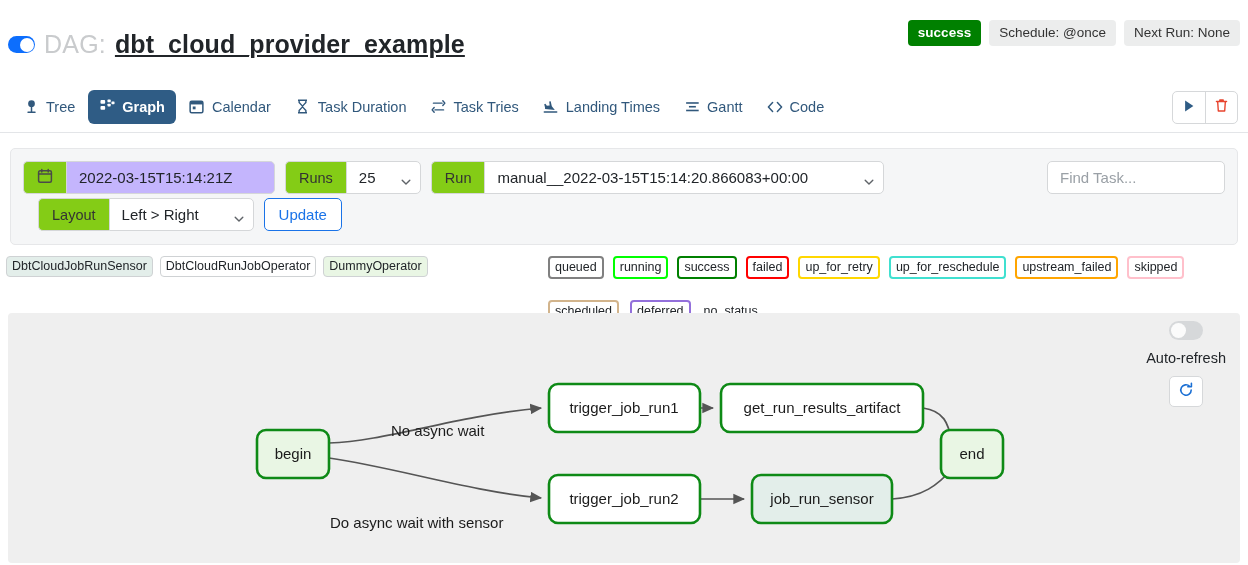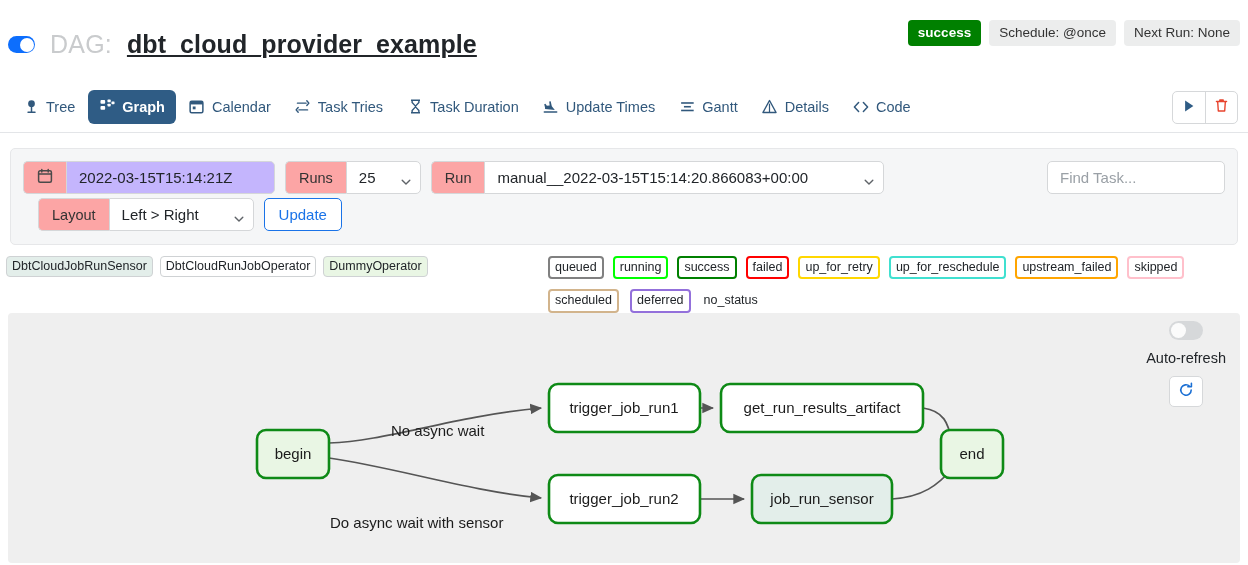--- a/index.html
+++ b/index.html
@@ -11,21 +11,21 @@
     -webkit-font-smoothing: antialiased;
   }
   .page { position: relative; width: 1248px; height: 565px; overflow: hidden; }
 
   
   .header {
     position: absolute; left: 0; top: 0; width: 1248px; height: 68px;
   }
   .dag-title-row {
     position: absolute; left: 8px; top: 30px;
-    display: flex; align-items: center; gap: 15px;
+    display: flex; align-items: center; gap: 9px;
   }
   .toggle-pill {
     width: 27px; height: 17px; border-radius: 9px;
     background: #0d6efd; position: relative; flex: none;
   }
   .toggle-pill::after {
     content: ""; position: absolute; right: 1.5px; top: 1.5px;
     width: 14px; height: 14px; border-radius: 50%; background: #ffffff;
   }
   .dag-label {
@@ -73,21 +73,21 @@
 
   
   .filterpanel {
     position: absolute; left: 10px; top: 148px; width: 1228px; height: 97px;
     background: #f5f6f7; border: 1px solid #e6e7e9; border-radius: 5px;
   }
   .fp-row1 { position: absolute; left: 12px; top: 12px; display: flex; align-items: stretch; }
   .fp-row2 { position: absolute; left: 12px; top: 49px; display: flex; align-items: stretch; margin-left: 15px; }
   .ctl-group { display: flex; align-items: stretch; }
   .ctl-addon {
-    background: #fca5a5; border: 1px solid #d5d7d9;
+    background: #84cc16; border: 1px solid #d5d7d9;
     display: flex; align-items: center; justify-content: center;
     font-size: 14.5px; color: #333; padding: 0 13px; white-space: nowrap;
   }
   .ctl-addon.l { border-radius: 5px 0 0 5px; border-right: none; }
   .ctl-input {
     background: #c4b5fd; border: 1px solid #d5d7d9;
     display: flex; align-items: center;
     font-size: 15px; color: #212529; padding: 0 12px; height: 33px; white-space: nowrap;
   }
   .ctl-select {
@@ -120,21 +120,21 @@
     position: absolute; left: 6px; top: 0; width: 530px;
     display: flex; flex-wrap: wrap; gap: 5px 7px;
   }
   .chip {
     font-size: 12.5px; padding: 2px 5px 3px; border-radius: 4px;
     border: 1px solid #cfd2d4; background: #ffffff; color: #212529;
     white-space: nowrap; line-height: 1.15;
   }
   .legend-state {
     position: absolute; left: 548px; top: 0; right: 4px;
-    display: flex; flex-wrap: wrap; gap: 10px 9px; align-items: flex-end;
+    display: flex; flex-wrap: wrap; gap: 21px 9px; align-items: flex-end;
   }
   .chip-state {
     font-size: 12.5px; padding: 2px 5px 3px; border-radius: 4px;
     border: 2px solid transparent; background: #ffffff; color: #212529;
     white-space: nowrap; line-height: 1.15;
   }
   .chip-state.plain { border-color: transparent; padding-left: 2px; }
 
   
   .graphwrap {
@@ -224,65 +224,56 @@
               <rect x="1.2" y="2.4" width="13.6" height="3.4" fill="#31587c"></rect>
               <rect x="4" y="8" width="3" height="3" fill="#31587c"></rect>
             </svg>
         </span>
         <span>Calendar</span>
       </div>
 
       <div class="tab">
         <span class="ic">
           <svg viewBox="0 0 16 16" width="15" height="15">
+              <path d="M3.2 1.4h9.6M3.2 14.6h9.6M4.4 1.4v2.4L8 7.6l3.6-3.8V1.4M4.4 14.6v-2.4L8 8.4l3.6 3.8v2.4" fill="none" stroke="#31587c" stroke-width="1.5" stroke-linejoin="round"></path>
+            </svg>
+        </span>
+        <span>Task Duration</span>
+      </div>
+
+      <div class="tab">
+        <span class="ic">
+          <svg viewBox="0 0 16 16" width="15" height="15">
               <path d="M2.6 4.4h9.2M12.6 1.8l2.2 2.6-2.2 2.6M13.4 11.6H4.2M3.4 9l-2.2 2.6 2.2 2.6" fill="none" stroke="#31587c" stroke-width="1.5" stroke-linecap="round" stroke-linejoin="round"></path>
             </svg>
         </span>
         <span>Task Tries</span>
-      </div>
-
-      <div class="tab">
-        <span class="ic">
-          <svg viewBox="0 0 16 16" width="15" height="15">
-              <path d="M3.2 1.4h9.6M3.2 14.6h9.6M4.4 1.4v2.4L8 7.6l3.6-3.8V1.4M4.4 14.6v-2.4L8 8.4l3.6 3.8v2.4" fill="none" stroke="#31587c" stroke-width="1.5" stroke-linejoin="round"></path>
-            </svg>
-        </span>
-        <span>Task Duration</span>
       </div>
 
       <div class="tab">
         <span class="ic">
           <svg viewBox="0 0 16 16" width="15" height="15">
               <path d="M1.4 13.8h13.2" stroke="#31587c" stroke-width="1.6" stroke-linecap="round"></path>
               <path d="M2.2 10.6l10.4 1.2-3.2-4.2-1.2-5.2-1.6.3.5 4.2-3 .2-1.5-2-1.3.4.8 3.4z" fill="#31587c"></path>
             </svg>
         </span>
-        <span>Update Times</span>
+        <span>Landing Times</span>
       </div>
 
       <div class="tab">
         <span class="ic">
           <svg viewBox="0 0 16 16" width="15" height="15">
               <rect x="1.2" y="3.4" width="13.4" height="1.7" fill="#31587c"></rect>
               <rect x="4.2" y="7.4" width="7.4" height="1.7" fill="#31587c"></rect>
               <rect x="1.2" y="11.4" width="13.4" height="1.7" fill="#31587c"></rect>
             </svg>
         </span>
         <span>Gantt</span>
       </div>
 
-      <div class="tab">
-        <span class="ic">
-          <svg viewBox="0 0 16 16" width="15" height="15">
-              <path d="M8 1.6 15 14.4H1z" fill="none" stroke="#31587c" stroke-width="1.5" stroke-linejoin="round"></path>
-              <path d="M8 5v9.4" stroke="#31587c" stroke-width="1.3"></path>
-            </svg>
-        </span>
-        <span>Details</span>
-      </div>
 
       <div class="tab">
         <span class="ic">
           <svg viewBox="0 0 16 16" width="16" height="16">
               <path d="M5.6 3.6 1.4 8l4.2 4.4M10.4 3.6 14.6 8l-4.2 4.4" fill="none" stroke="#31587c" stroke-width="1.5" stroke-linecap="round" stroke-linejoin="round"></path>
             </svg>
         </span>
         <span>Code</span>
       </div>
 

